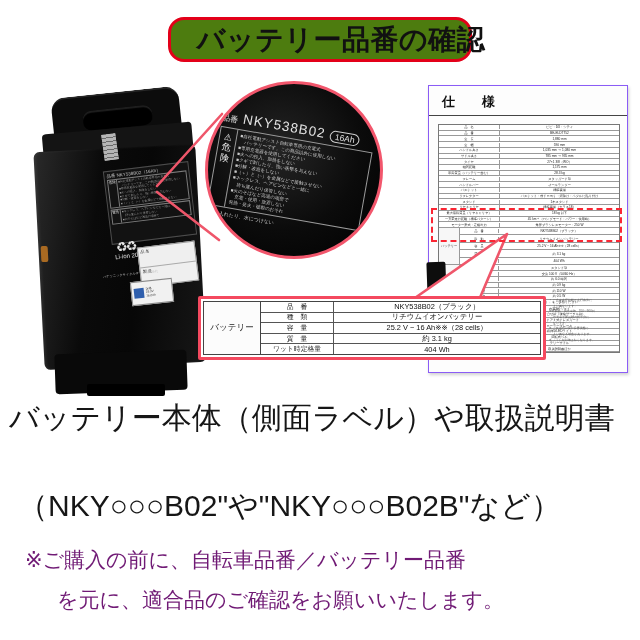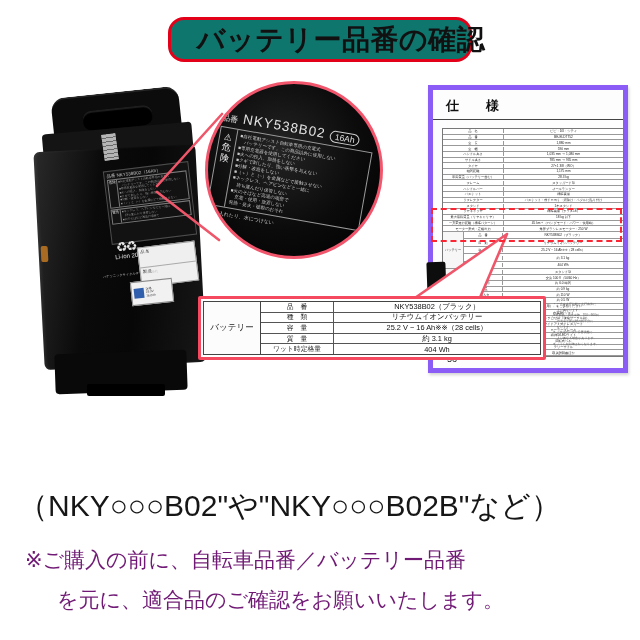--- a/index.html
+++ b/index.html
@@ -1,18 +1,18 @@
 <!DOCTYPE html>
 <html><head>
 <meta charset="utf-8">
 <style>
   html,body{margin:0;padding:0;background:#fff;font-family:"Liberation Sans","DejaVu Sans",sans-serif;}
   #stage{position:relative;width:640px;height:640px;background:#fff;overflow:hidden;}
   
-  #banner{position:absolute;left:168px;top:17px;width:304px;height:45px;background:#0f766e;
+  #banner{position:absolute;left:168px;top:17px;width:304px;height:45px;background:#4d7c0f;
     border:3px solid #e30019;border-radius:16px;display:flex;align-items:center;justify-content:center;
     box-sizing:border-box;z-index:9;padding-left:42px;}
   #banner span{font-size:28px;font-weight:bold;color:#111;letter-spacing:.5px;white-space:nowrap;}
   
   #battery{position:absolute;left:35px;top:88px;width:178px;height:310px;z-index:1;}
   .abs{position:absolute;box-sizing:border-box;}
   #bat-handle{left:18px;top:4px;width:128px;height:58px;background:#0c0c0c;border-radius:14px;transform:rotate(-6deg);border-top:2px solid #262626;}
   #bat-handle-slot{left:30px;top:14px;width:70px;height:20px;background:#000;border-radius:9px;box-shadow:inset 0 2px 1px #1f1f1f;}
   #bat-cap{left:8px;top:40px;width:150px;height:36px;background:#141414;border-radius:4px;transform:rotate(-5deg);}
   #bat-body{left:4px;top:60px;width:162px;height:218px;border-radius:6px;transform:rotate(-3deg);
@@ -36,21 +36,21 @@
   #bat-recycle .li{font-size:6px;margin-top:0px;white-space:nowrap;}
   #bat-sticker-white{left:104px;top:156px;width:58px;height:40px;background:#efefef;border:1px solid #999;transform:rotate(-7deg);}
   #bat-sticker-white .wrow{height:19px;border-bottom:0.5px solid #aaa;display:flex;}
   #bat-sticker-white .wrow:last-child{border-bottom:none;}
   #bat-sticker-white .wh{font-size:4px;color:#222;padding:1px 2px;white-space:nowrap;}
   #bat-maker{left:68px;top:184px;font-size:3.2px;color:#c6c6c6;transform:rotate(-6deg);white-space:nowrap;}
   #bat-sticker-blue{left:96px;top:192px;width:42px;height:24px;background:#f1f1f1;border:1px solid #888;transform:rotate(-6deg);display:flex;align-items:center;padding:2px;}
   #blue-sq{width:10px;height:10px;background:#2f5fad;margin-right:2px;flex:none;}
   #blue-lines div{font-size:3px;color:#333;line-height:1.2;white-space:nowrap;}
   
-  #sheet{position:absolute;left:428px;top:85px;width:200px;height:288px;background:#fdfdfd;border:5px solid #8b5cf6;
+  #sheet{position:absolute;left:428px;top:85px;width:200px;height:288px;background:#fdfdfd;border:1px solid #8b5cf6;
     box-shadow:1px 2px 3px rgba(0,0,0,.18);z-index:2;box-sizing:border-box;}
   #sheet-title{position:absolute;left:13px;top:7px;font-size:13px;font-weight:bold;letter-spacing:7px;color:#111;}
   #sheet-rule{position:absolute;left:0;top:29px;width:100%;border-bottom:1px solid #444;}
   #spec-table{position:absolute;left:9px;top:38px;width:182px;border:0.5px solid #777;box-sizing:border-box;background:#fff;}
   .srow{display:flex;height:4.72px;border-bottom:0.5px solid #999;align-items:center;overflow:hidden;}
   .srow .sl{width:60px;border-right:0.5px solid #999;font-size:3.2px;color:#222;text-align:center;white-space:nowrap;overflow:hidden;flex:none;}
   .srow .sv{flex:1;font-size:3.2px;color:#222;text-align:center;white-space:nowrap;overflow:hidden;}
   .grp{display:flex;border-bottom:0.5px solid #999;}
   .grp .gl{width:20px;border-right:0.5px solid #999;display:flex;align-items:center;justify-content:center;font-size:3.2px;color:#222;flex:none;background:#f7f7f7;}
   .grp .ginner{flex:1;}
@@ -404,17 +404,18 @@
             <div class="cv">404 Wh</div>
           </div>
         </div>
     </div>
   </div>
 
   <div id="banner">
     <span>バッテリー品番の確認</span>
   </div>
 
+  <div class="bline" style="left:9px;top:398px;">バッテリー本体（側面ラベル）や取扱説明書</div>
   <div class="bline" style="left:18px;top:486px;">（NKY○○○B02"や"NKY○○○B02B"など）</div>
   <div class="rline" style="left:25px;top:546px;">※ご購入の前に、自転車品番／バッテリー品番</div>
   <div class="rline" style="left:57px;top:586px;">を元に、適合品のご確認をお願いいたします。</div>
 
 </div>
 
 </body></html>

